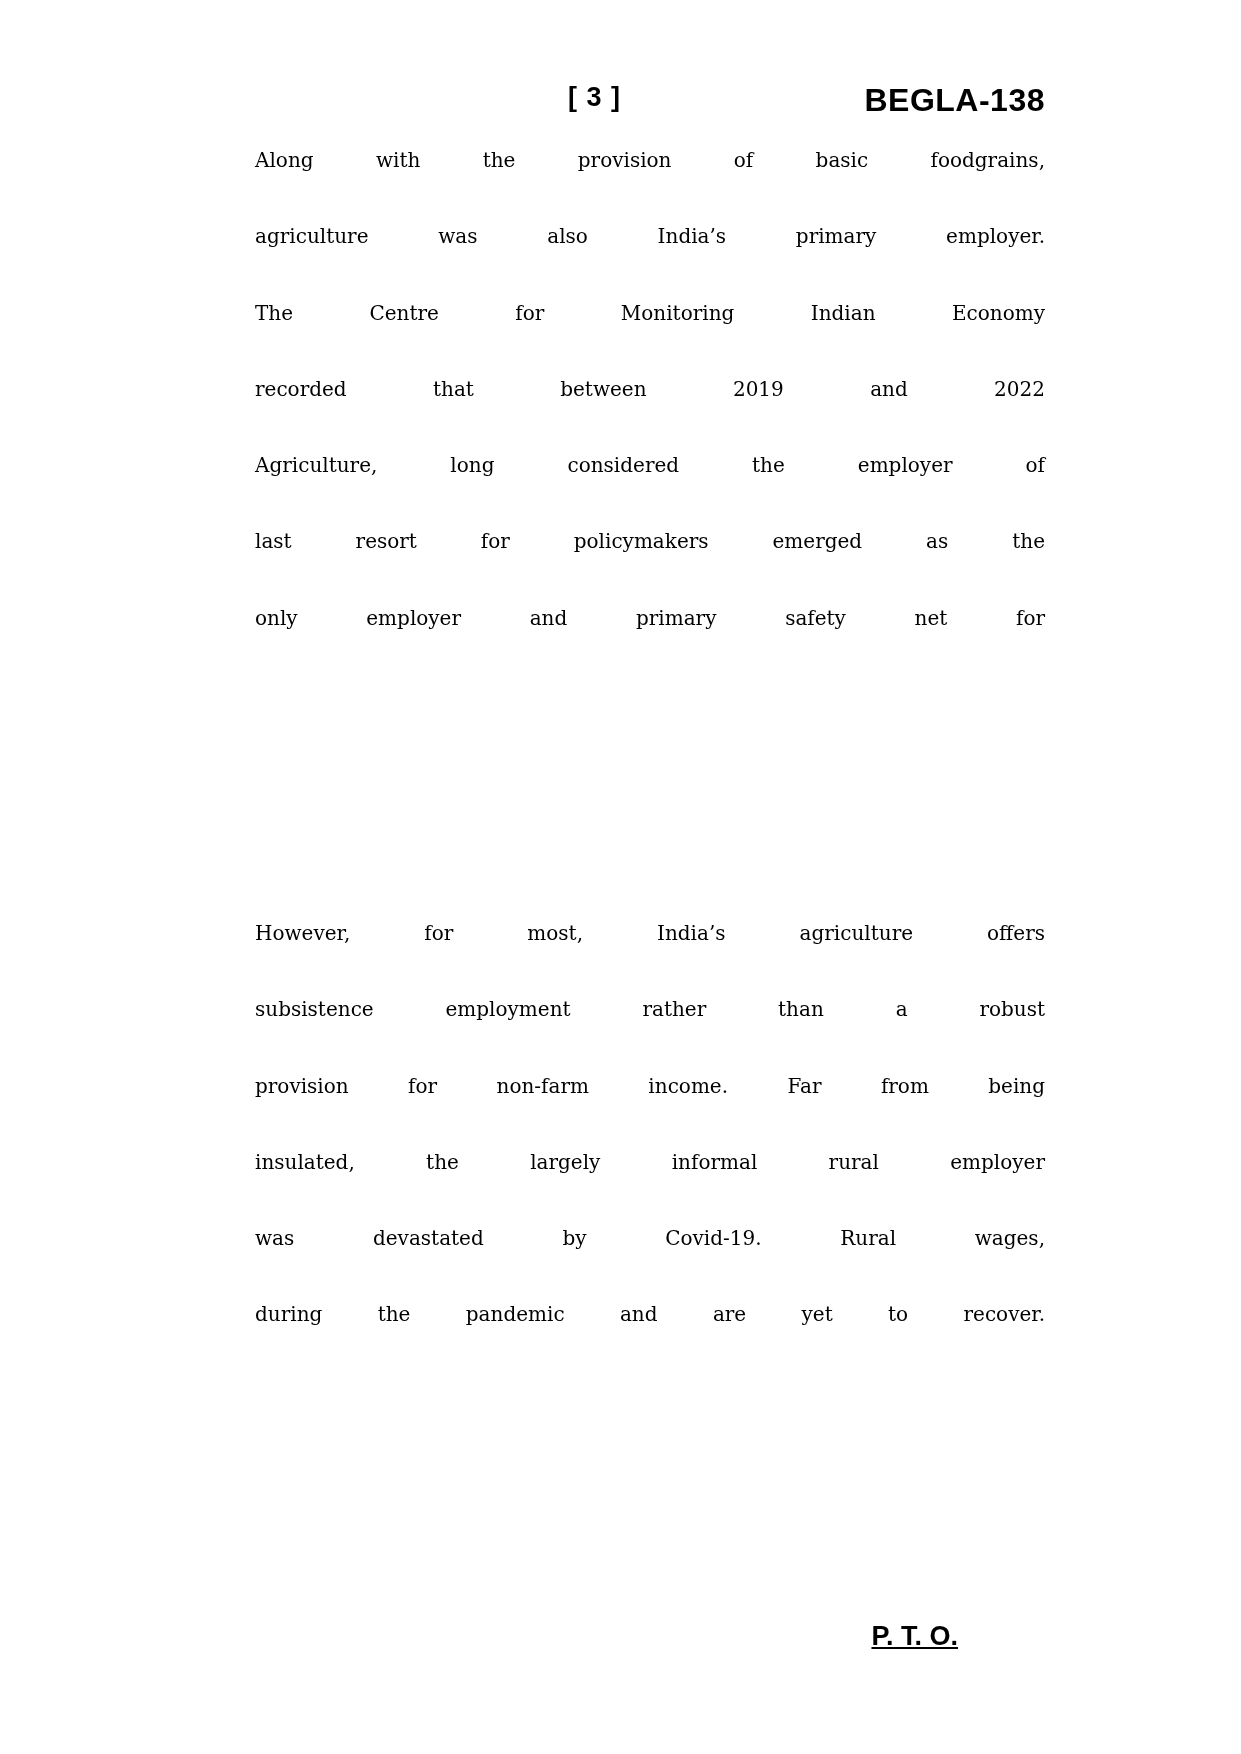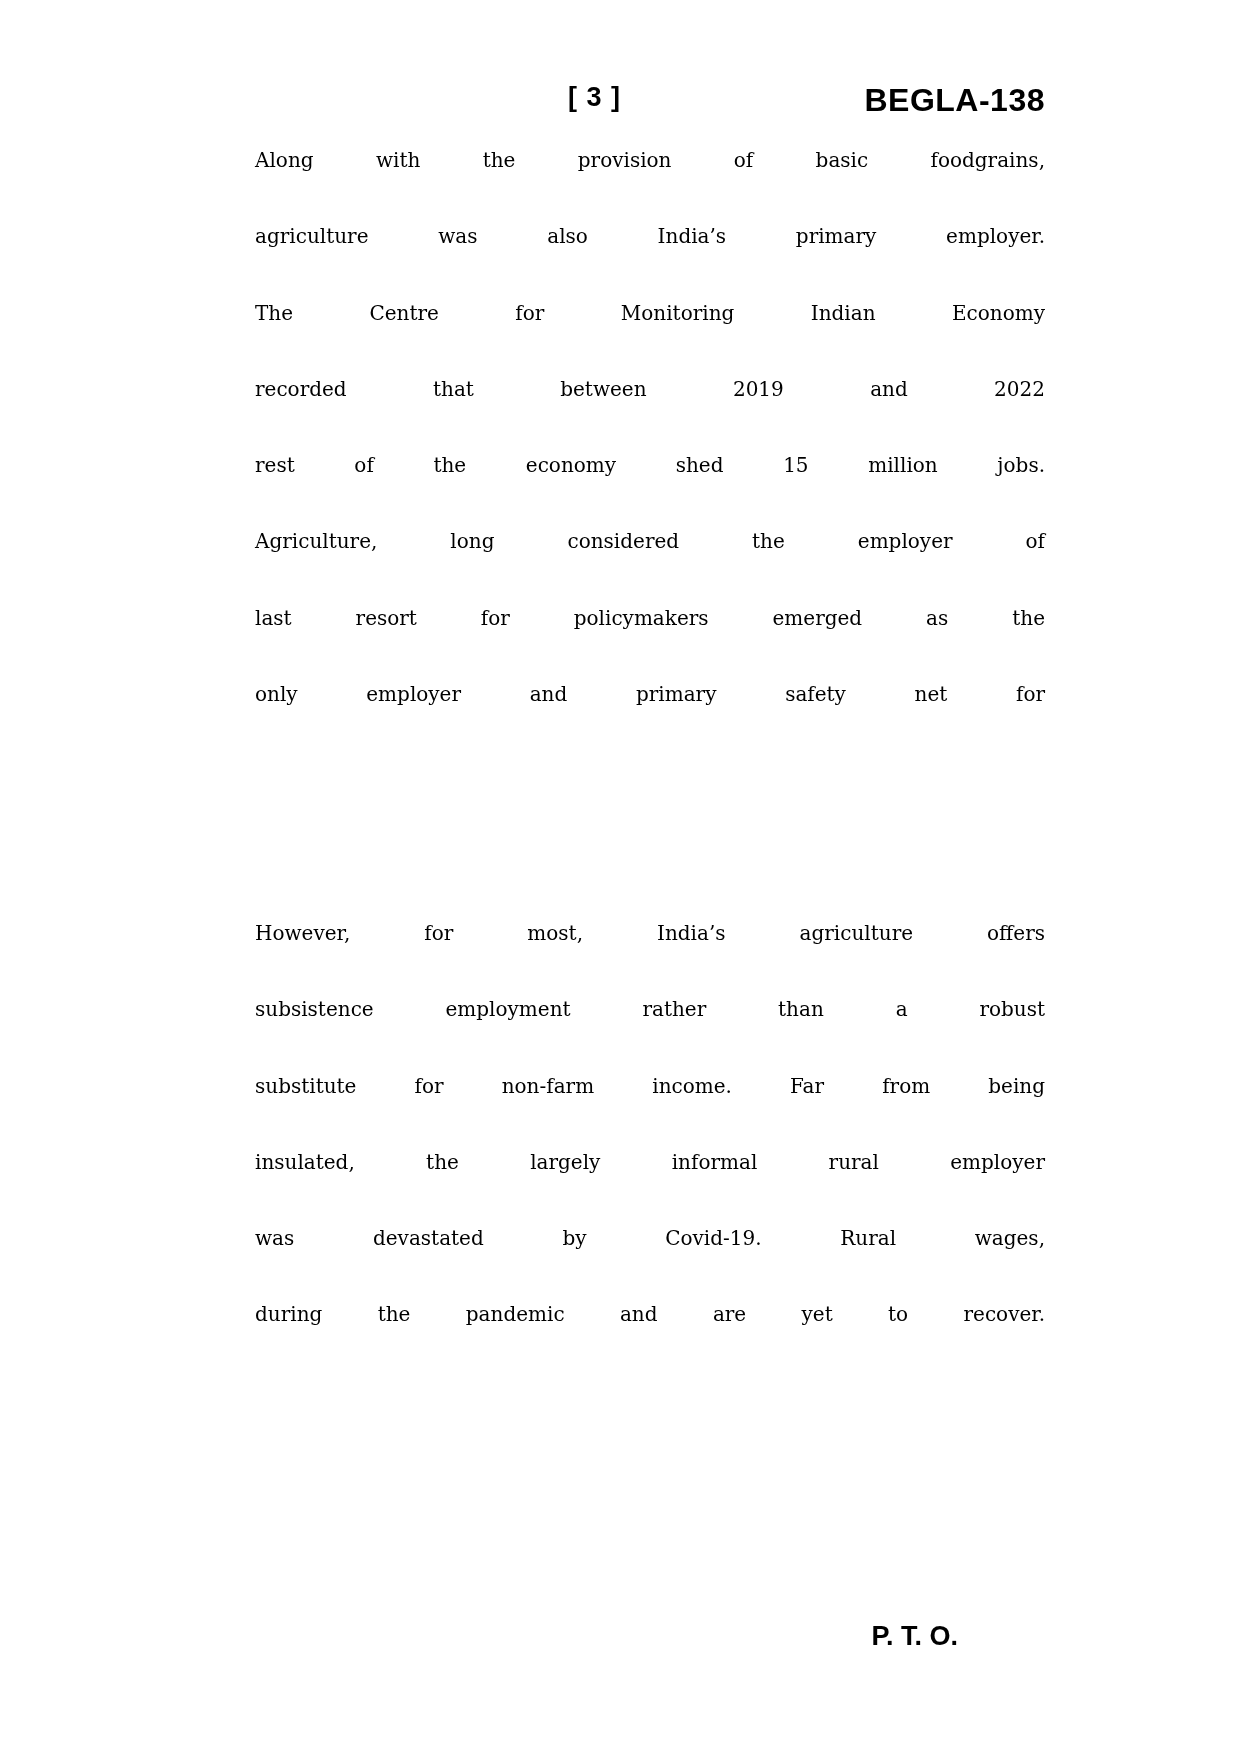--- a/index.html
+++ b/index.html
@@ -53,46 +53,46 @@
     text-align-last: left;
   }
   .pto {
     position: absolute;
     top: 1621px;
     right: 283px;
     font-family: "Liberation Sans", sans-serif;
     font-weight: bold;
     font-size: 27px;
     white-space: nowrap;
+    text-decoration: underline;
   }
 </style>
 </head>
 <body>
 
 <div class="page">
 
   <div class="page-number">[ 3 ]</div>
 
   <div class="course-code">BEGLA-138</div>
 
   <div class="para para-1">
     <div class="line">Along with the provision of basic foodgrains,</div>
     <div class="line">agriculture was also India’s primary employer.</div>
     <div class="line">The Centre for Monitoring Indian Economy</div>
     <div class="line">recorded that between 2019 and 2022</div>
-    <div class="line">rest of the economy shed 15 million jobs.</div>
     <div class="line">Agriculture, long considered the employer of</div>
     <div class="line">last resort for policymakers emerged as the</div>
     <div class="line">only employer and primary safety net for</div>
   </div>
 
   <div class="para para-2">
     <div class="line">However, for most, India’s agriculture offers</div>
     <div class="line">subsistence employment rather than a robust</div>
-    <div class="line">substitute for non-farm income. Far from being</div>
+    <div class="line">provision for non-farm income. Far from being</div>
     <div class="line">insulated, the largely informal rural employer</div>
     <div class="line">was devastated by Covid-19. Rural wages,</div>
     <div class="line">during the pandemic and are yet to recover.</div>
   </div>
 
   <div class="pto">P. T. O.</div>
 
 </div>
 
 </body></html>

